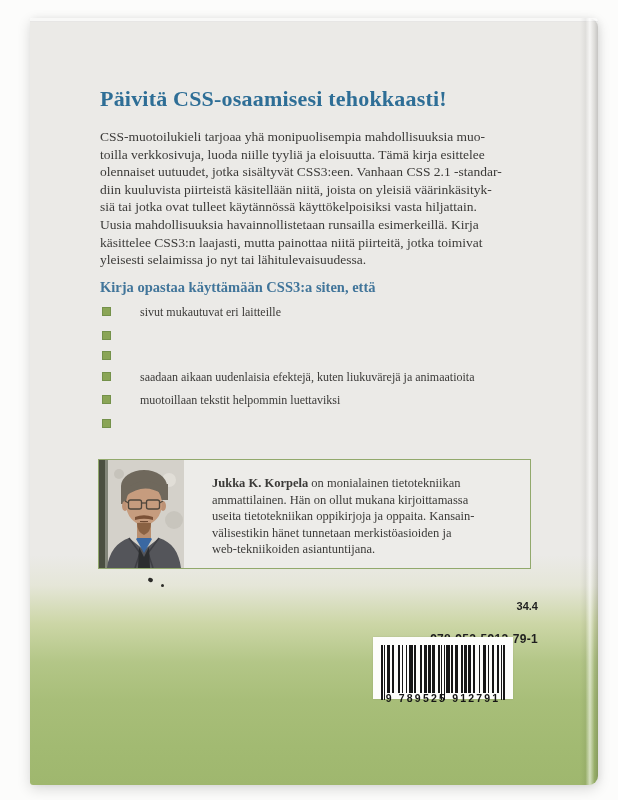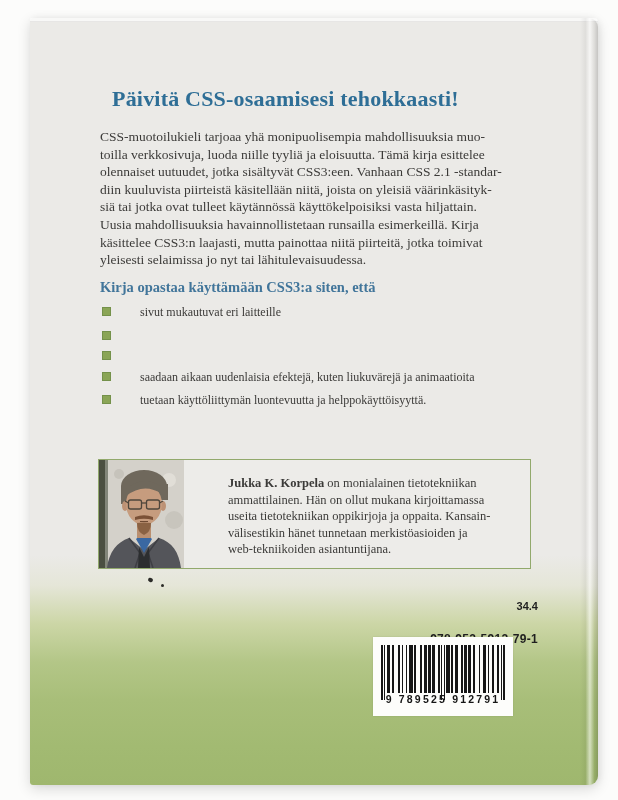--- a/index.html
+++ b/index.html
@@ -35,21 +35,20 @@
       rgba(0,0,0,0) 0%, rgba(0,0,0,0.05) 30%,
       rgba(255,255,255,0.55) 55%, rgba(0,0,0,0.06) 80%,
       rgba(0,0,0,0.16) 100%);
   }
 
   
   .page-title {
     position:absolute; left:70px; top:68px;
     font-size:22px; font-weight:bold; letter-spacing:0.2px;
     color:#2e6e96;
-    margin-left:12px;
   }
   .para {
     position:absolute; left:70px; width:452px;
     font-size:13.5px; line-height:17.6px; color:#3b3a38;
     white-space:pre-line;
   }
   .intro   { top:110px; }
   .details { top:198px; }
   .list-heading {
     position:absolute; left:70px; top:261px;
@@ -67,40 +66,40 @@
     background:#8aa556; border:1px solid #74914a;
   }
 
   
   .author-box {
     position:absolute; left:68px; top:441px; width:433px; height:110px;
     border:1px solid #92a96c; background:#edecE9; display:flex;
   }
   .author-photo { flex:0 0 85px; height:108px; display:block; }
   .author-text {
-    padding:15px 10px 0 44px;
+    padding:15px 10px 0 28px;
     font-size:12.5px; line-height:16.6px; color:#3b3a38;
     white-space:pre-line;
   }
   .author-text .author-name { font-weight:bold; }
 
   .speck { position:absolute; background:#2b2b28; border-radius:50%; }
   .speck.s1 { left:118px; top:560px; width:5px; height:4px; transform:rotate(20deg); }
   .speck.s2 { left:131px; top:566px; width:3px; height:3px; }
 
   
   .codes {
     position:absolute; right:60px; top:582px; text-align:right;
     font-family:"Liberation Sans", sans-serif; color:#1f1f1f;
   }
   .classification { font-size:11px; font-weight:bold; margin-bottom:3px; }
   .isbn           { font-size:12px; font-weight:bold; letter-spacing:0.3px;margin-top:20px; }
 
   .barcode {
-    position:absolute; left:343px; top:619px; width:140px; height:79px;
+    position:absolute; left:343px; top:619px; width:140px; height:62px;
     background:#fdfdfb; box-shadow:0 0 2px rgba(0,0,0,0.1);
     display:flex; flex-direction:column; align-items:center;
     padding-top:8px;
   }
   .barcode-bars { display:flex; height:56px; align-items:flex-start; }
   .bc-m  { width:1.3px; height:48px; background:transparent; }
   .bc-m.bar { background:#161616; }
   .bc-m.guard.bar { height:55px; }
   .barcode-digits {
     margin-top:-8px;
@@ -139,21 +138,24 @@
       </li>
       <li>
         <span class="bullet-sq"></span>
       </li>
       <li>
         <span class="bullet-sq"></span>
         <span>saadaan aikaan uudenlaisia efektejä, kuten liukuvärejä ja animaatioita</span>
       </li>
       <li>
         <span class="bullet-sq"></span>
-        <span>tuetaan käyttöliittymän luontevuutta ja helppokäyttöisyyttä.</span>
+        <span>muotoillaan tekstit helpommin luettaviksi</span>
+      </li>
+      <li>
+        <span class="bullet-sq"></span>
       </li>
     </ul>
 
     <div class="author-box">
       <svg class="author-photo" viewBox="0 0 85 108" preserveAspectRatio="none">
         <rect x="0" y="0" width="85" height="108" fill="#d4d1ca"></rect>
         <circle cx="70" cy="20" r="7" fill="#e1ded7"></circle>
         <circle cx="75" cy="60" r="9" fill="#c8c5bd"></circle>
         <circle cx="66" cy="90" r="6" fill="#dcd9d2"></circle>
         <circle cx="20" cy="14" r="5" fill="#c6c3bb"></circle>

